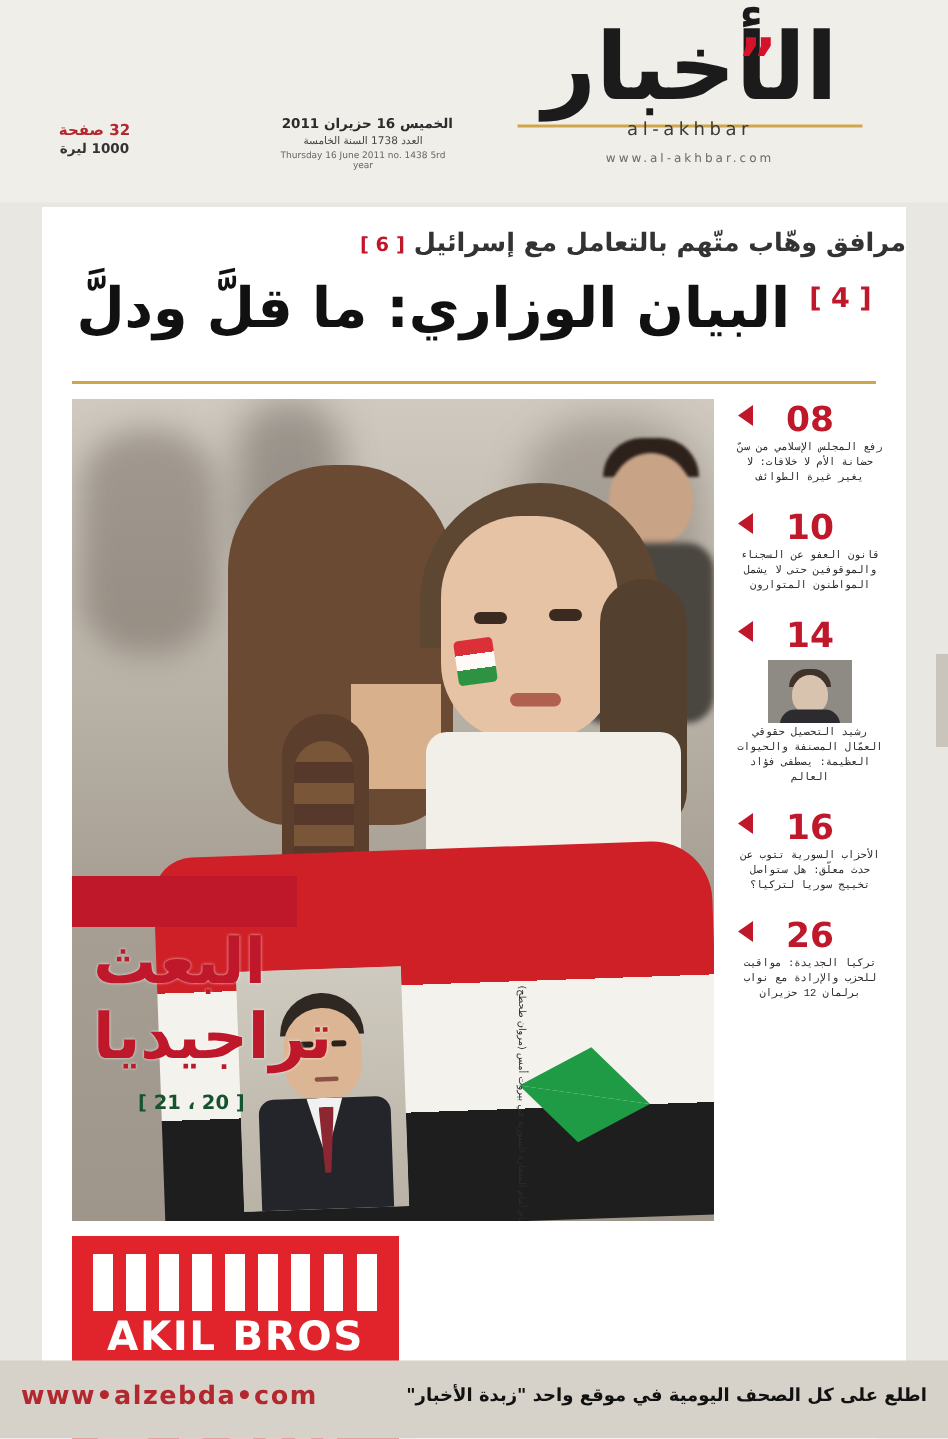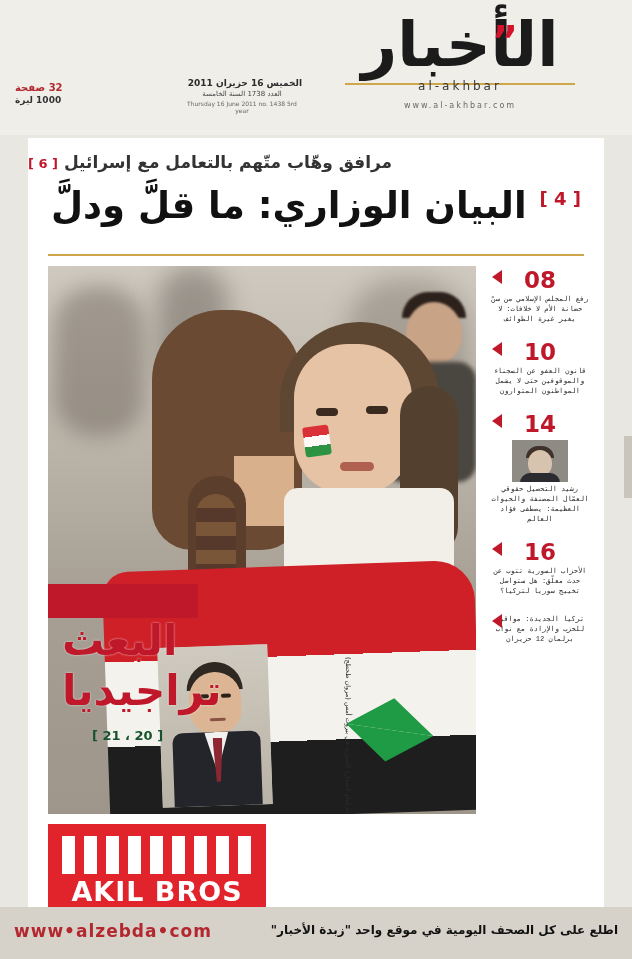--- a/index.html
+++ b/index.html
@@ -23,30 +23,30 @@
   .logo-quote{position:absolute;right:92px;top:16px;color:#d4132a;font-size:40px;font-weight:bold;line-height:30px;}
   .logo-sub{font-size:12px;letter-spacing:3px;color:#3a3a3a;margin-top:-6px;}
   .logo-url{font-size:8px;letter-spacing:2px;color:#6a6a6a;margin-top:8px;}
   .logo-rule{height:2px;background:#cfa64b;width:230px;margin:3px auto 0 auto;}
 
   .issue-info{position:absolute;right:330px;top:78px;width:120px;text-align:center;color:#2b2b2b;direction:rtl;}
   .issue-info .l1{font-size:9px;font-weight:bold;text-align:right;}
   .issue-info .l2{font-size:7px;color:#444;margin-top:2px;}
   .issue-info .l3{font-size:6px;color:#666;margin-top:2px;}
 
-  .price-box{position:absolute;left:15px;top:82px;width:70px;text-align:left;color:#b3272f;direction:rtl;}
+  .price-box{position:absolute;left:28px;top:82px;width:70px;text-align:center;color:#b3272f;direction:rtl;}
   .price-box .p1{font-size:10px;font-weight:bold;}
   .price-box .p2{font-size:9px;font-weight:bold;color:#333;margin-top:2px;}
 
   
   .sheet{position:absolute;left:28px;top:138px;width:576px;height:772px;background:#ffffff;}
 
   
   .kicker{
-    position:absolute;right:0;top:14px;width:576px;text-align:left;
+    position:absolute;right:0;top:14px;width:576px;text-align:right;
     font-size:17px;font-weight:bold;color:#333;direction:rtl;letter-spacing:0px;
   }
   .kicker .ref{color:#c0182b;font-size:13px;}
   .headline{
     position:absolute;right:0;top:46px;width:576px;text-align:center;
     font-size:37px;font-weight:bold;color:#111;direction:rtl;
   }
   .headline .ref{color:#c0182b;font-size:18px;vertical-align:super;}
 
   .gold-rule{position:absolute;left:20px;top:116px;width:536px;height:2px;background:#cfa64b;}
@@ -208,20 +208,21 @@
       </div>
 
       <div class="idx-item">
         <div class="idx-arrow"></div>
         <div class="idx-num">16</div>
         <div class="idx-text">الأحزاب السورية تتوب عن حدث معلّق: هل ستواصل تخييج سوريا لتركيا؟</div>
       </div>
 
       <div class="idx-item">
         <div class="idx-arrow"></div>
+        <div class="idx-num">26</div>
         <div class="idx-text">تركيا الجديدة: مواقيت للحزب والإرادة مع نواب برلمان 12 حزيران</div>
       </div>
 
     </div>
 
     <div class="photo">
       <div class="crowd"></div>
       <div class="blur1"></div>
       <div class="blur2"></div>
       <div class="blur3"></div>

